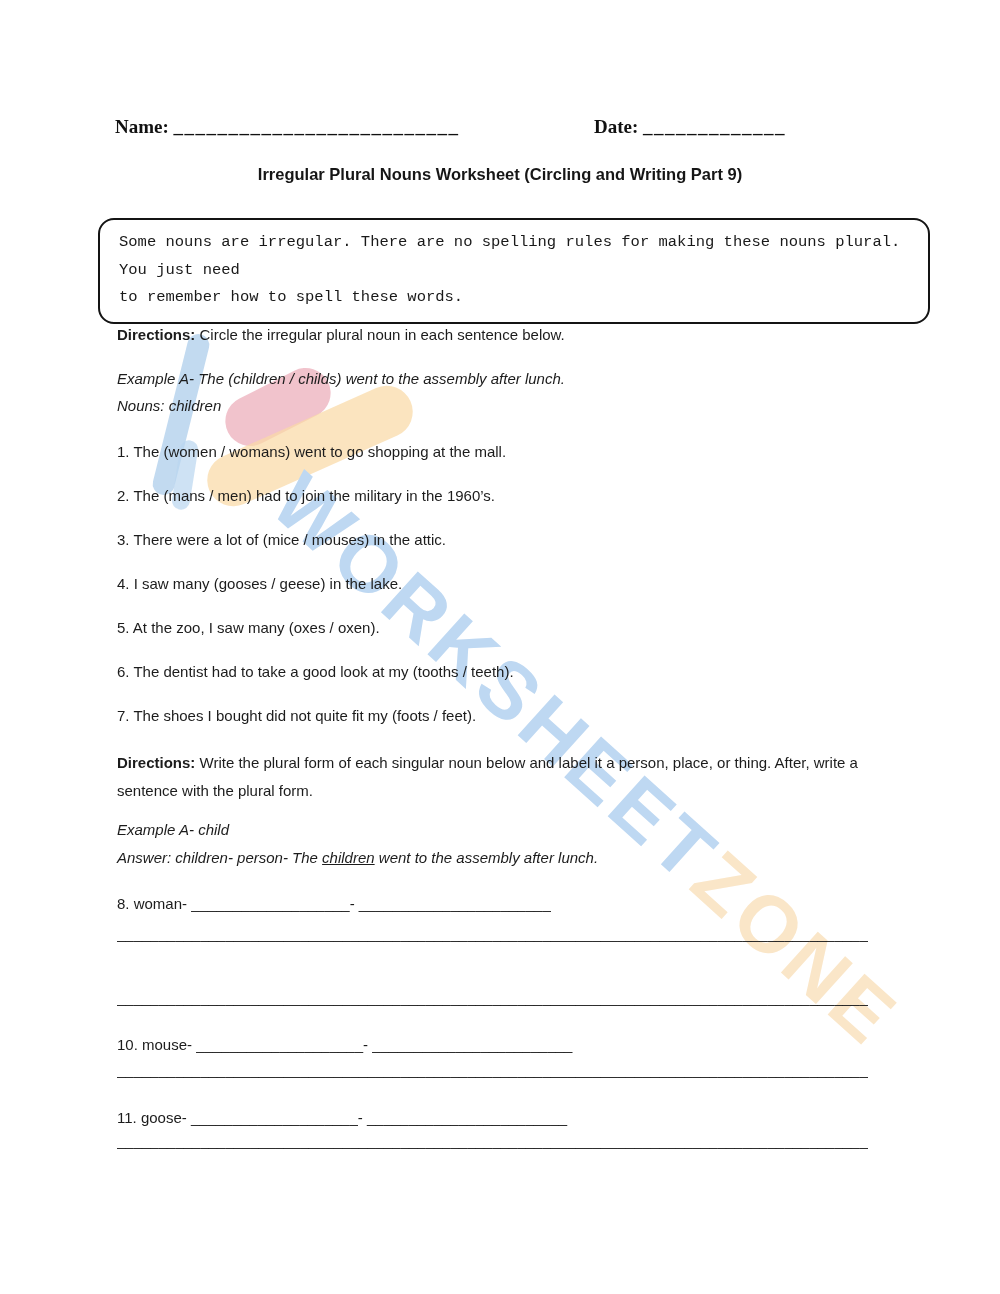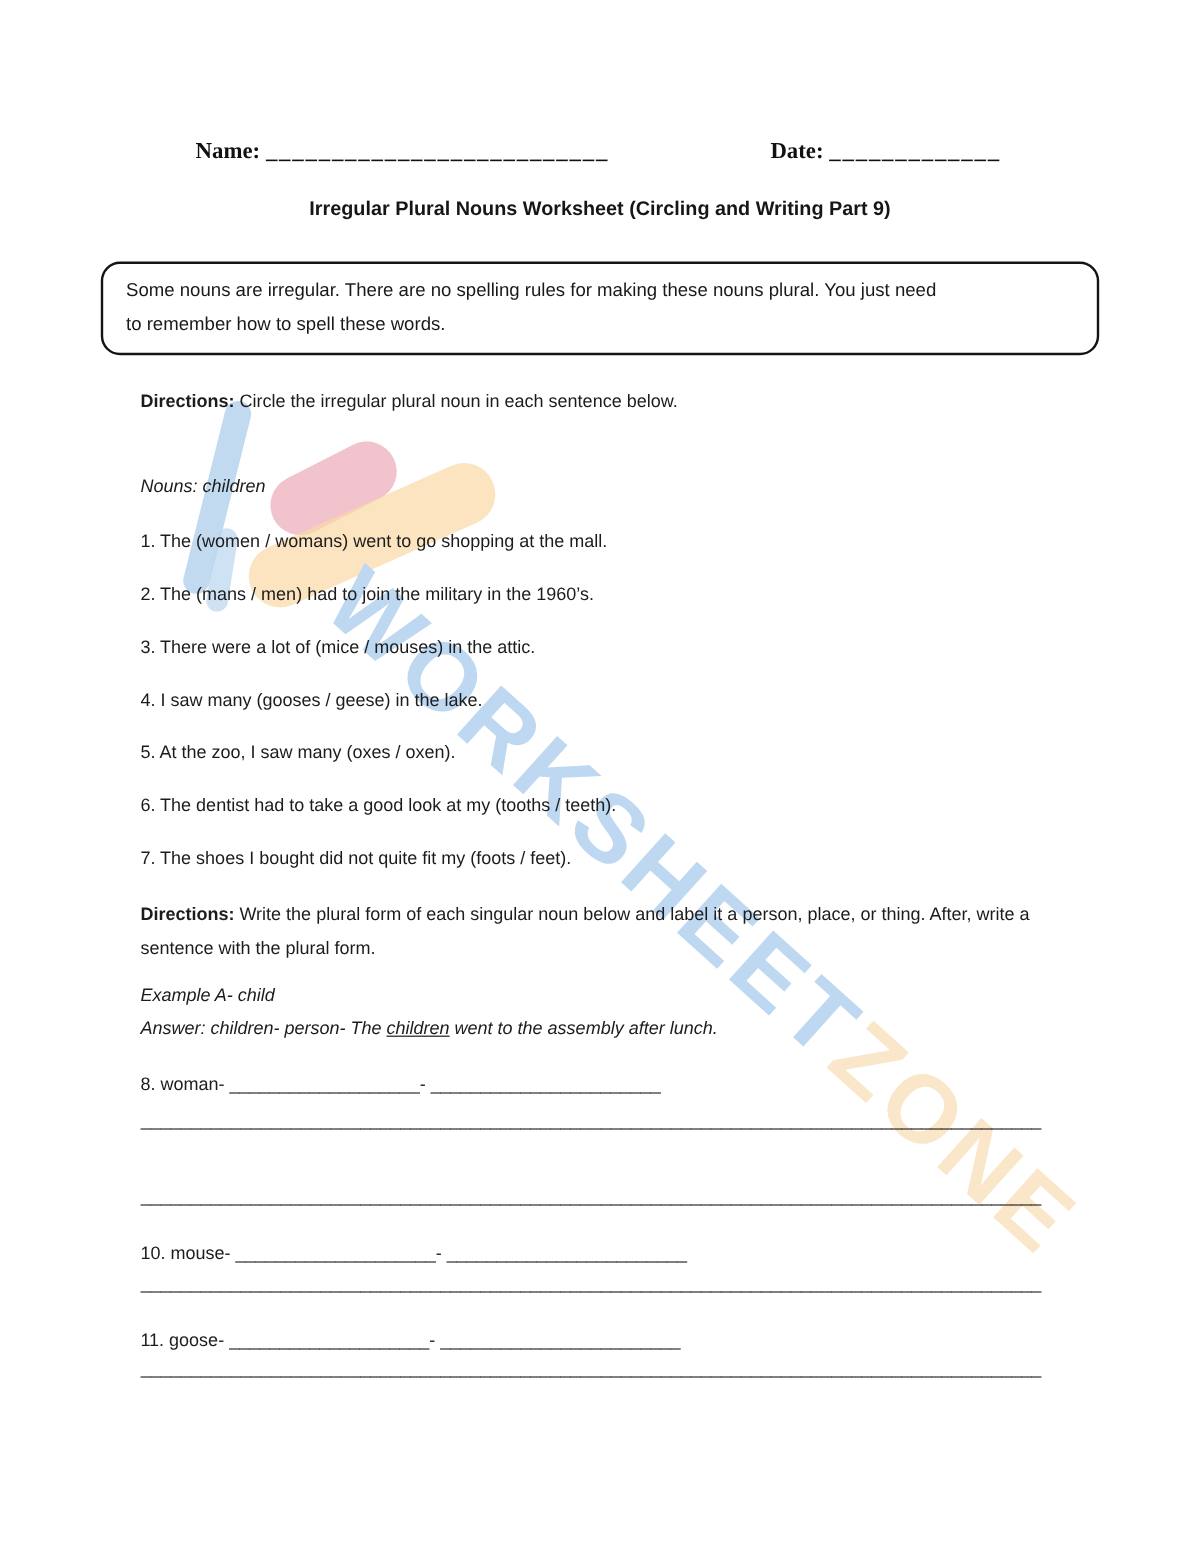--- a/index.html
+++ b/index.html
@@ -38,35 +38,35 @@
     transform:rotate(42deg);transform-origin:0 0;
     font-size:80px;font-weight:bold;letter-spacing:5px;
     white-space:nowrap;line-height:1;
   }
   .wm-blue{color:#bed8f2;}
   .wm-orange{color:#fae6c8;}
   
   .hdr{
     position:absolute;top:116px;
     font-family:"Liberation Serif","DejaVu Serif",serif;
-    font-weight:bold;font-size:19px;white-space:nowrap;color:#111;margin-left:48px;
+    font-weight:bold;font-size:19px;white-space:nowrap;color:#111;
   }
   .hdr-name{left:115px;}
   .hdr-date{left:594px;}
   .hdr-blank{letter-spacing:1.5px;}
   .title{
     position:absolute;top:165px;left:0;right:0;
     text-align:center;font-weight:bold;font-size:16.5px;color:#161616;
   }
   .infobox{
-    position:absolute;left:84px;top:218px;
+    position:absolute;left:98px;top:218px;
     box-sizing:border-box;width:832px;
     border:2.5px solid #141414;border-radius:16px;
     padding:9px 19px 10px 19px;
-    font-size:15.5px;line-height:27.5px;color:#191919;
+    font-size:15.5px;line-height:27.5px;color:#191919;font-family:Liberation Mono, monospace;
   }
   .infobox span{display:block;}
   .p{
     position:absolute;left:117px;
     font-size:15px;line-height:19px;
     white-space:nowrap;color:#1c1c1c;
   }
   .p.wrap{white-space:normal;right:117px;line-height:27.5px;}
   .it{font-style:italic;}
   .b{font-weight:bold;}
@@ -90,20 +90,21 @@
   <div class="hdr hdr-date"><span>Date:</span> <span class="hdr-blank">_____________</span></div>
 
   <div class="title">Irregular Plural Nouns Worksheet (Circling and Writing Part 9)</div>
 
   <div class="infobox">
     <span>Some nouns are irregular. There are no spelling rules for making these nouns plural. You just need</span>
     <span>to remember how to spell these words.</span>
   </div>
 
   <div class="p" style="top:325px"><span class="b">Directions:</span><span> Circle the irregular plural noun in each sentence below.</span></div>
+  <div class="p it" style="top:369px">Example A- The (children / childs) went to the assembly after lunch.</div>
   <div class="p it" style="top:396px">Nouns: children</div>
 
   <div class="p" style="top:442px">1. The (women / womans) went to go shopping at the mall.</div>
   <div class="p" style="top:486px">2. The (mans / men) had to join the military in the 1960’s.</div>
   <div class="p" style="top:530px">3. There were a lot of (mice / mouses) in the attic.</div>
   <div class="p" style="top:574px">4. I saw many (gooses / geese) in the lake.</div>
   <div class="p" style="top:618px">5. At the zoo, I saw many (oxes / oxen).</div>
   <div class="p" style="top:662px">6. The dentist had to take a good look at my (tooths / teeth).</div>
   <div class="p" style="top:706px">7. The shoes I bought did not quite fit my (foots / feet).</div>
 

